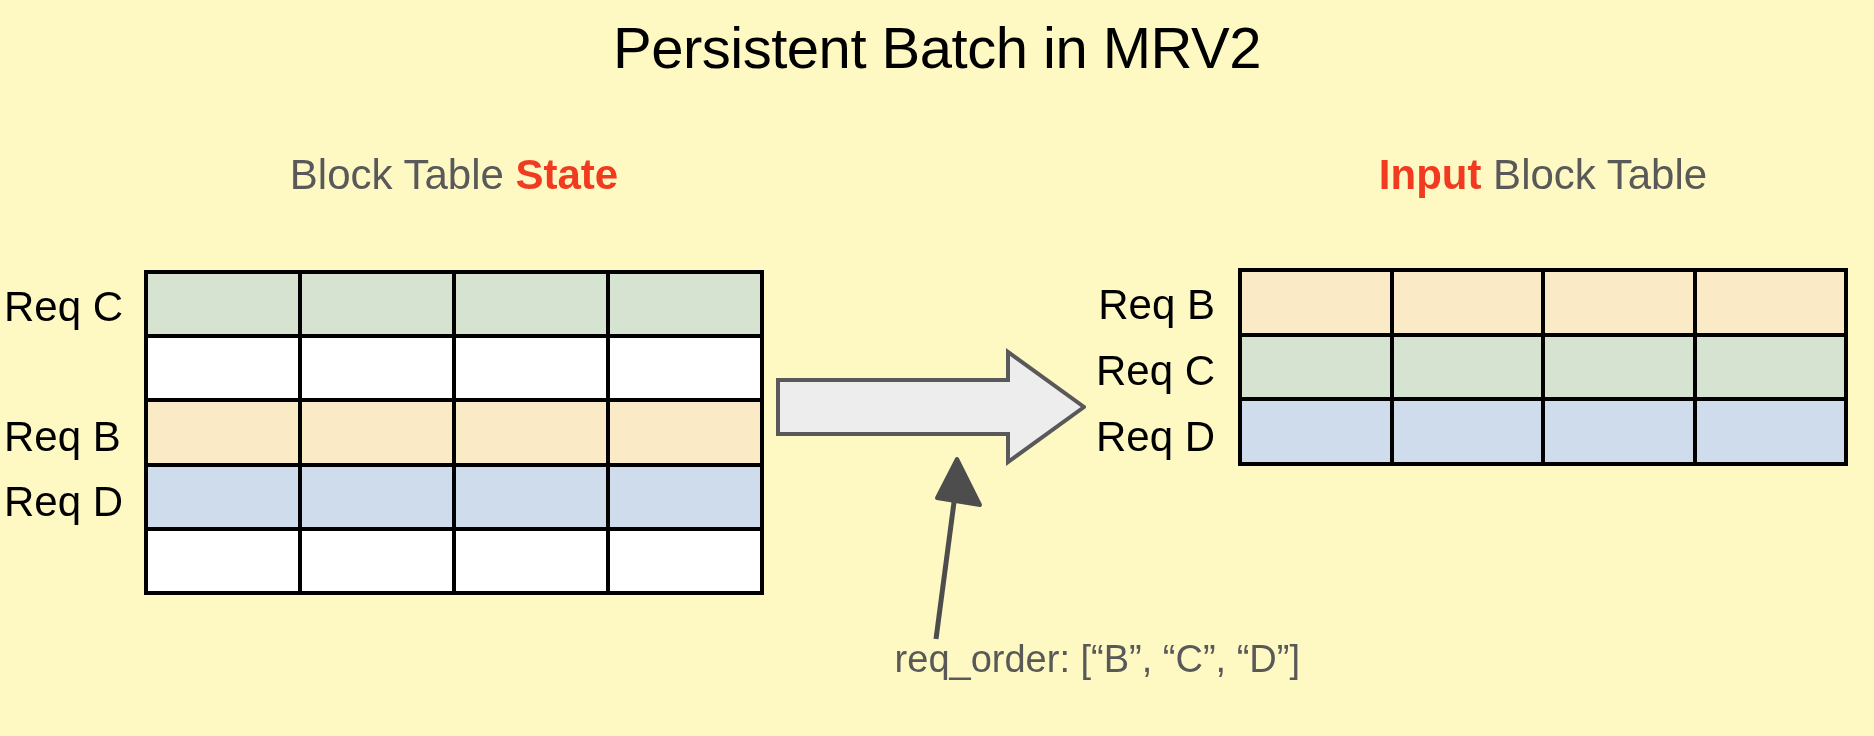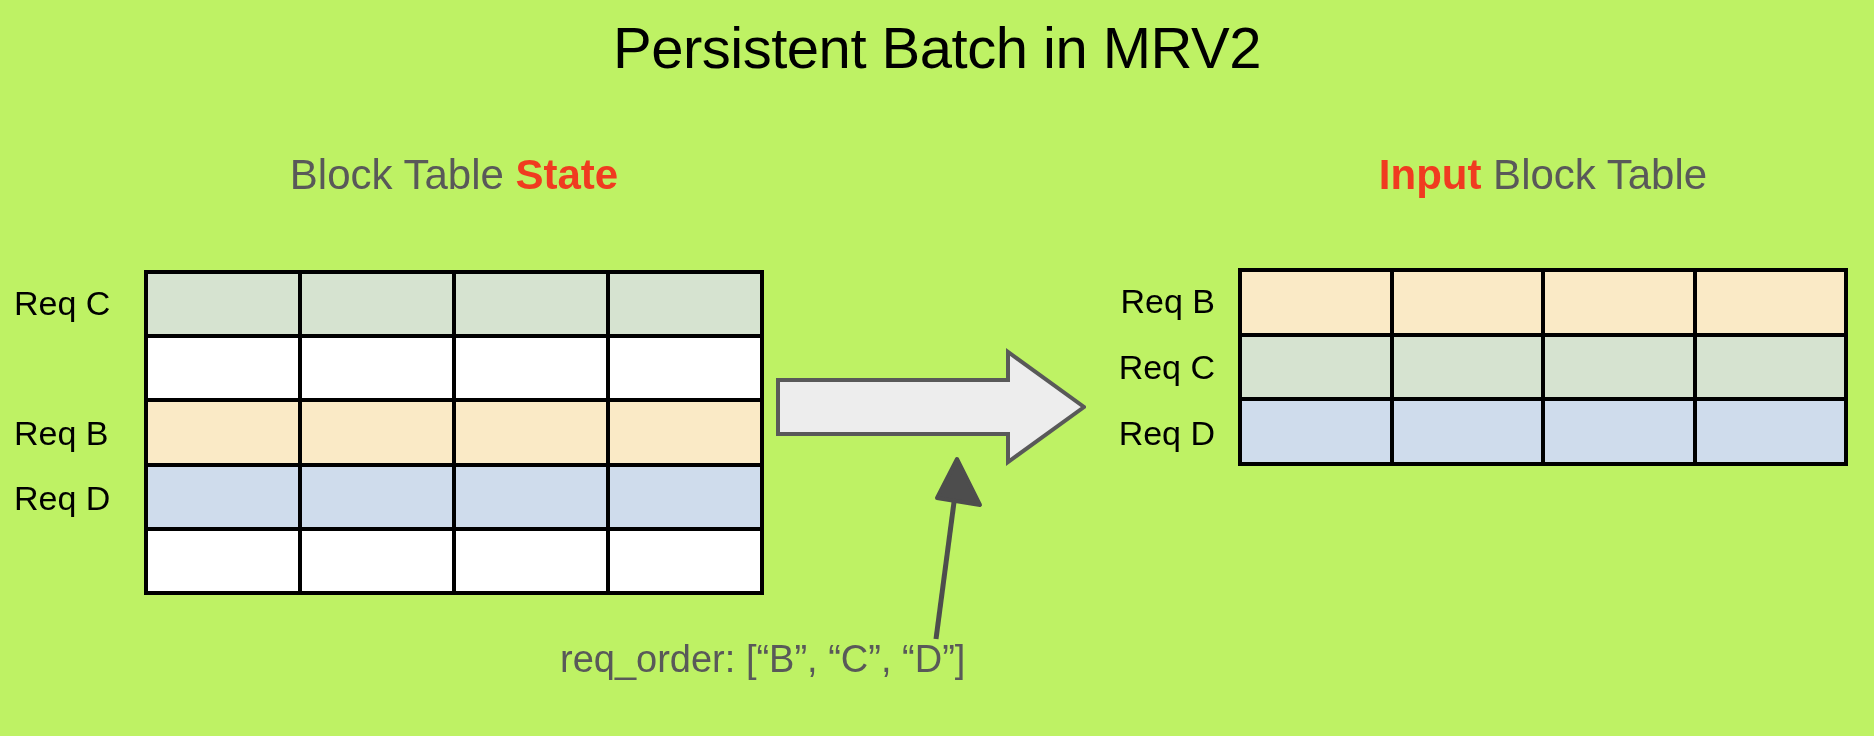--- a/index.html
+++ b/index.html
@@ -12,21 +12,21 @@
     height: 736px;
     position: relative;
     overflow: hidden;
     font-family: "Liberation Sans", sans-serif;
     -webkit-font-smoothing: antialiased;
   }
 
   #slide {
     position: absolute;
     inset: 0;
-    background: #bef264;
+    background: #fef9c3;
   }
 
   
   .slide-title {
     position: absolute;
     left: 0;
     top: 16px;
     width: 1874px;
     text-align: center;
     font-size: 58px;
@@ -87,25 +87,24 @@
     grid-template-columns: repeat(4, 1fr);
     grid-template-rows: repeat(3, 1fr);
   }
   .cell {
     background: #ffffff;
   }
 
   
   .row-label {
     position: absolute;
-    font-size: 34px;
+    font-size: 42px;
     line-height: 1;
     color: #000000;
     white-space: nowrap;
-    margin-left: 10px;
   }
   .row-label.left-side  { left: 4px; text-align: left; }
   .row-label.right-side { right: 659px; text-align: right; }
 
   
   #gather-arrow {
     position: absolute;
     left: 776px;
     top: 348px;
     width: 310px;
@@ -129,21 +128,21 @@
     left: 900px;
     top: 455px;
     width: 120px;
     height: 190px;
   }
   #req-order-text {
     position: absolute;
     left: 560px;
     top: 640px;
     width: 740px;
-    text-align: left;
+    text-align: right;
     font-size: 38px;
     line-height: 1;
     color: #595959;
     white-space: nowrap;
   }
 </style>
 </head>
 <body>
 
 <div id="slide">

